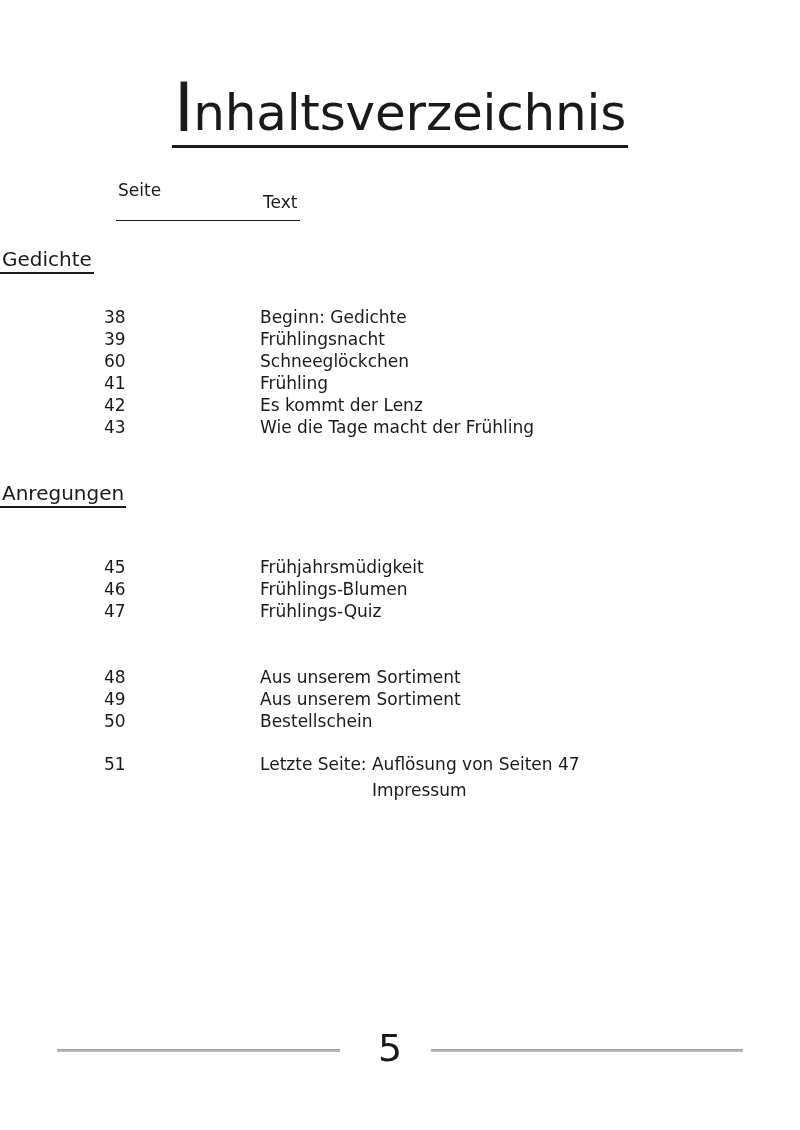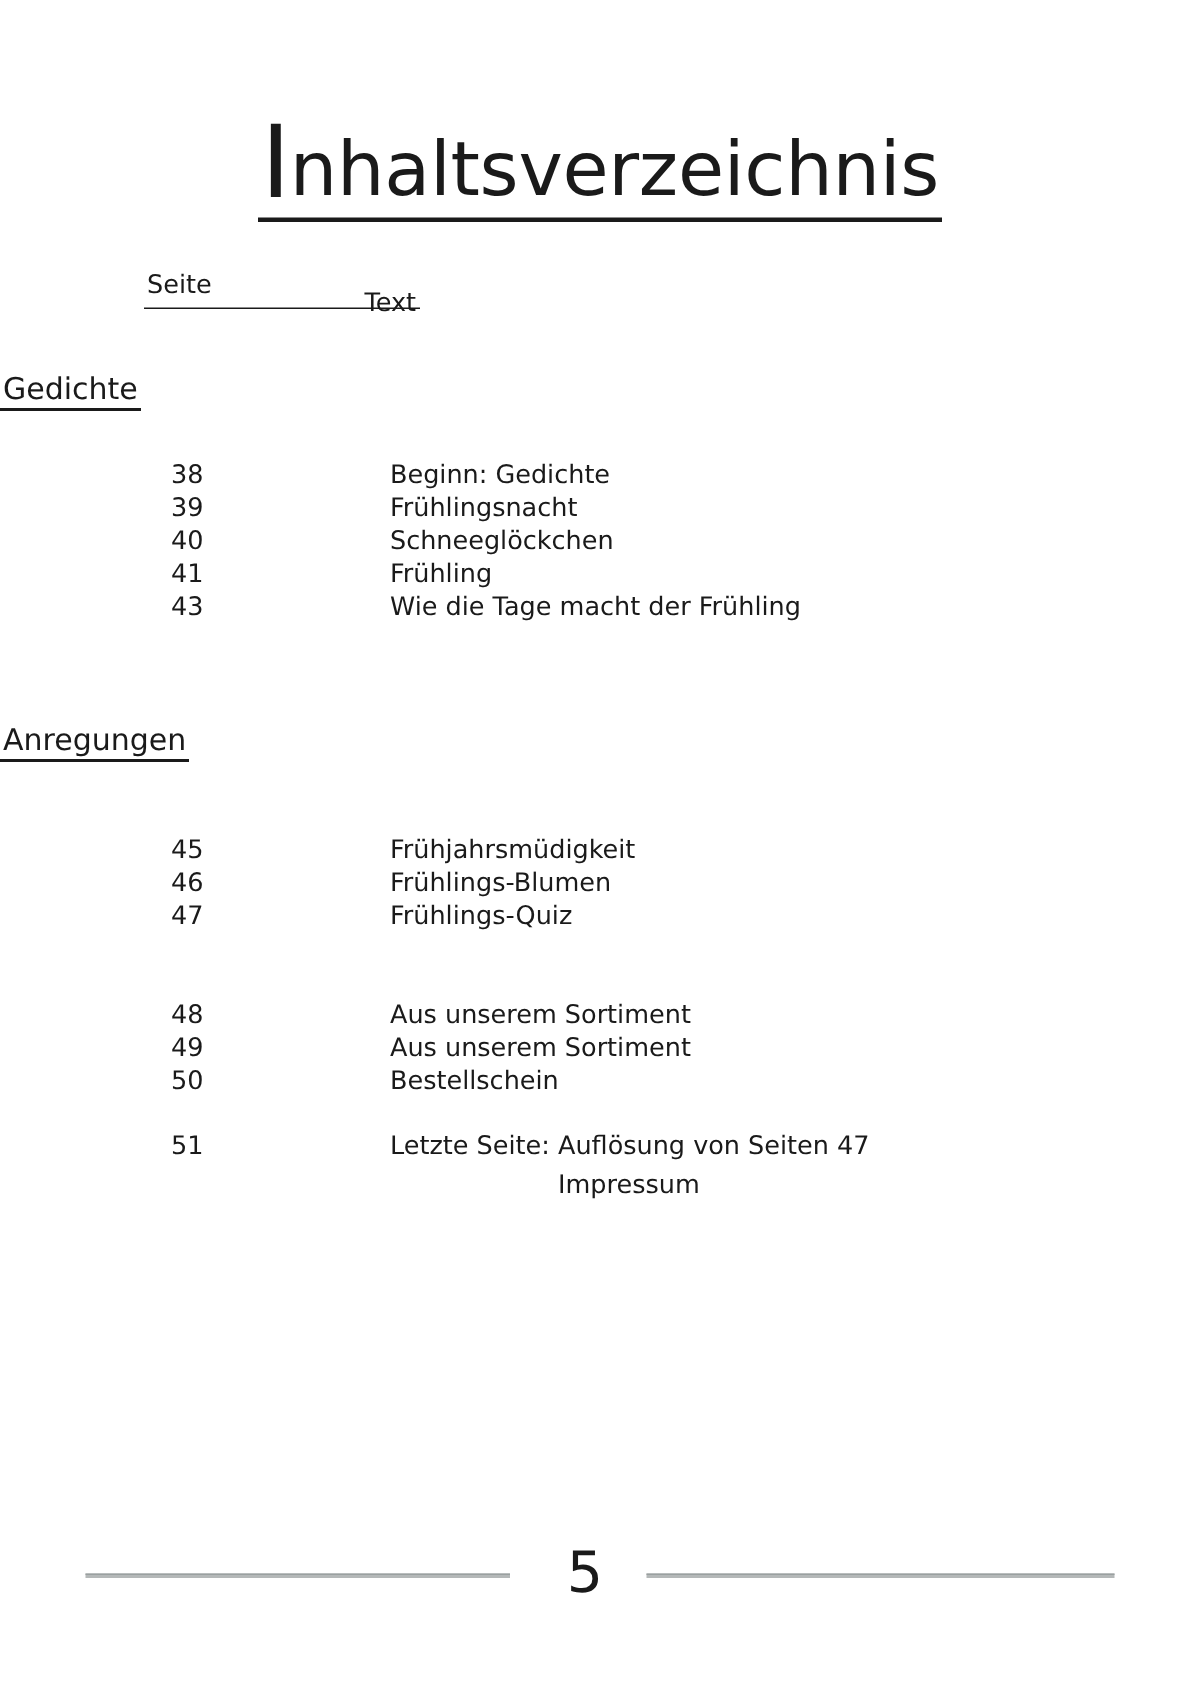--- a/index.html
+++ b/index.html
@@ -51,25 +51,25 @@
   .doc-title .rest {
     font-size: 50px;
     font-weight: 400;
     letter-spacing: -0.2px;
     margin-top: 44px;
   }
 
   
   .col-header {
     position: absolute;
-    left: 96px;
+    left: 116px;
     top: 180px;
     width: 184px;
     border-bottom: 1.6px solid #1a1a1a;
-    padding-bottom: 3px;
+    padding-bottom: 18px;
     font-size: 17px;
     height: 22px;
   }
   .col-header .h-seite {
     position: absolute;
     left: 2px;
     top: 0;
   }
   .col-header .h-text {
     position: absolute;
@@ -109,21 +109,21 @@
 
   .entry-row {
     position: relative;
     height: 22px;
     font-size: 17px;
     line-height: 22px;
     white-space: nowrap;
   }
   .entry-row .entry-page {
     position: absolute;
-    left: 114px;
+    left: 104px;
     top: 0;
     text-align: center;
   }
   .entry-row .entry-text {
     position: absolute;
     left: 260px;
     top: 0;
   }
   .entry-subline {
     position: relative;
@@ -194,26 +194,30 @@
   <div class="entry-list" id="list-gedichte">
     <div class="entry-row">
       <span class="entry-page">38</span>
       <span class="entry-text">Beginn: Gedichte</span>
     </div>
     <div class="entry-row">
       <span class="entry-page">39</span>
       <span class="entry-text">Frühlingsnacht</span>
     </div>
     <div class="entry-row">
-      <span class="entry-page">40</span>
+      <span class="entry-page">60</span>
       <span class="entry-text">Schneeglöckchen</span>
     </div>
     <div class="entry-row">
       <span class="entry-page">41</span>
       <span class="entry-text">Frühling</span>
+    </div>
+    <div class="entry-row">
+      <span class="entry-page">42</span>
+      <span class="entry-text">Es kommt der Lenz</span>
     </div>
     <div class="entry-row">
       <span class="entry-page">43</span>
       <span class="entry-text">Wie die Tage macht der Frühling</span>
     </div>
   </div>
 
   <div class="section-heading" id="section-anregungen">
     <span class="sh-label">Anregungen</span>
   </div>

